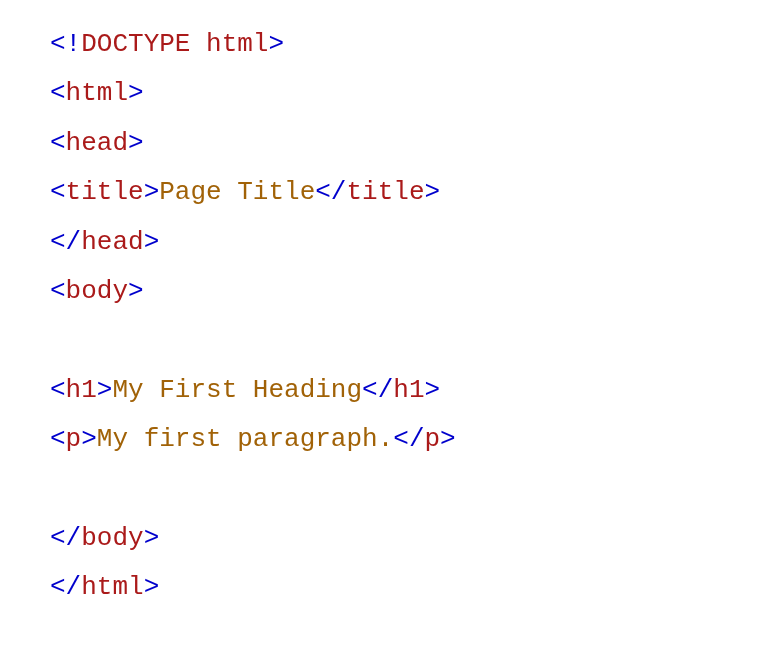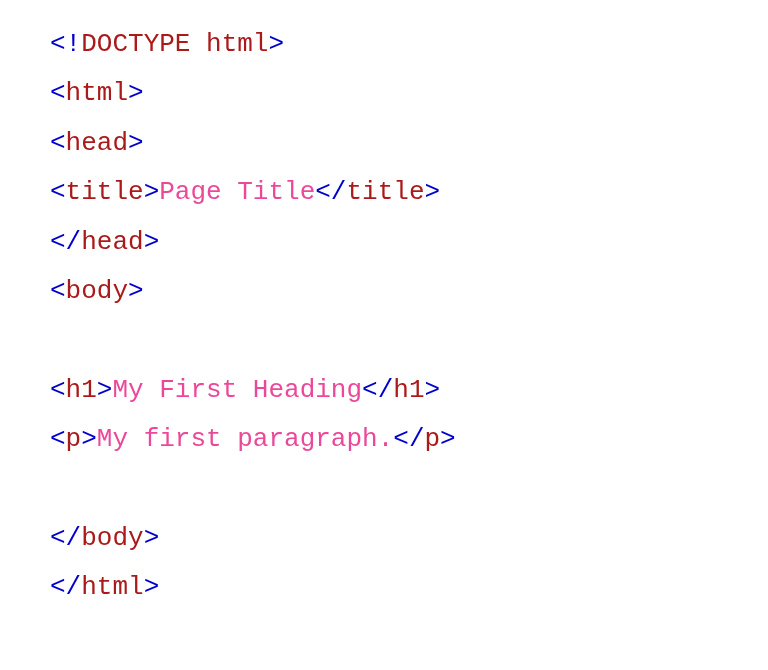--- a/index.html
+++ b/index.html
@@ -19,21 +19,21 @@
     .code-container {
       white-space: pre;
     }
     .bracket {
       color: #0000cc;
     }
     .tag {
       color: #aa1a1a;
     }
     .text {
-      color: #ec4899;
+      color: #a16207;
     }
     .line {
       display: block;
     }
   </style>
 </head>
 <body>
 
 <div class="code-container" id="code-root"><span class="line"><span class="bracket">&lt;!</span><span class="tag">DOCTYPE</span><span class="bracket"> </span><span class="tag">html</span><span class="bracket">&gt;</span></span><span class="line"><span class="bracket">&lt;</span><span class="tag">html</span><span class="bracket">&gt;</span></span><span class="line"><span class="bracket">&lt;</span><span class="tag">head</span><span class="bracket">&gt;</span></span><span class="line"><span class="bracket">&lt;</span><span class="tag">title</span><span class="bracket">&gt;</span><span class="text">Page Title</span><span class="bracket">&lt;/</span><span class="tag">title</span><span class="bracket">&gt;</span></span><span class="line"><span class="bracket">&lt;/</span><span class="tag">head</span><span class="bracket">&gt;</span></span><span class="line"><span class="bracket">&lt;</span><span class="tag">body</span><span class="bracket">&gt;</span></span><span class="line"><span class="text"> </span></span><span class="line"><span class="bracket">&lt;</span><span class="tag">h1</span><span class="bracket">&gt;</span><span class="text">My First Heading</span><span class="bracket">&lt;/</span><span class="tag">h1</span><span class="bracket">&gt;</span></span><span class="line"><span class="bracket">&lt;</span><span class="tag">p</span><span class="bracket">&gt;</span><span class="text">My first paragraph.</span><span class="bracket">&lt;/</span><span class="tag">p</span><span class="bracket">&gt;</span></span><span class="line"><span class="text"> </span></span><span class="line"><span class="bracket">&lt;/</span><span class="tag">body</span><span class="bracket">&gt;</span></span><span class="line"><span class="bracket">&lt;/</span><span class="tag">html</span><span class="bracket">&gt;</span></span></div>
 

